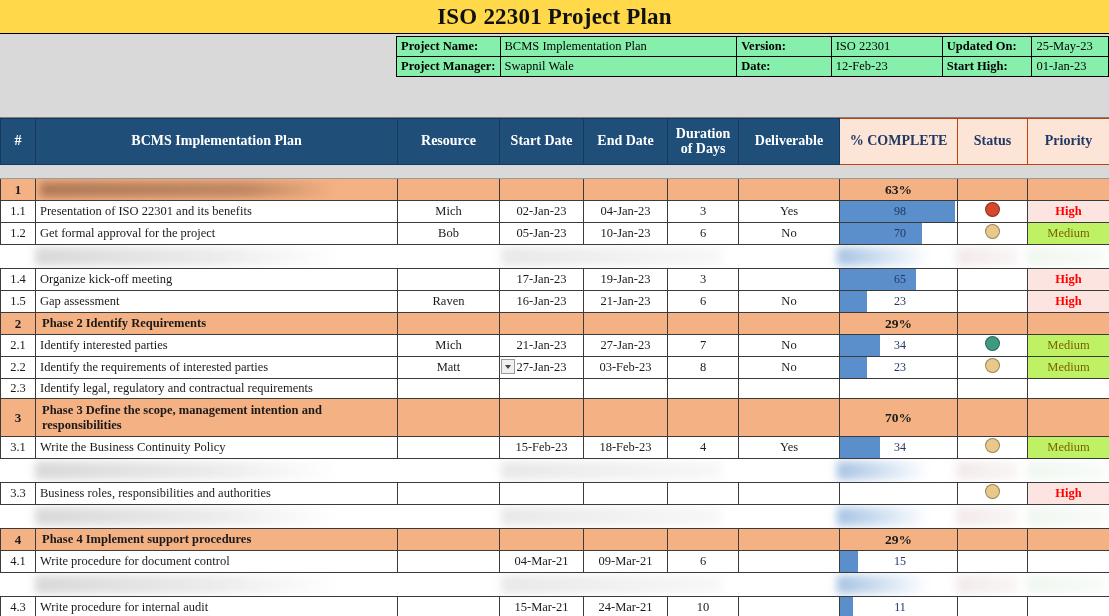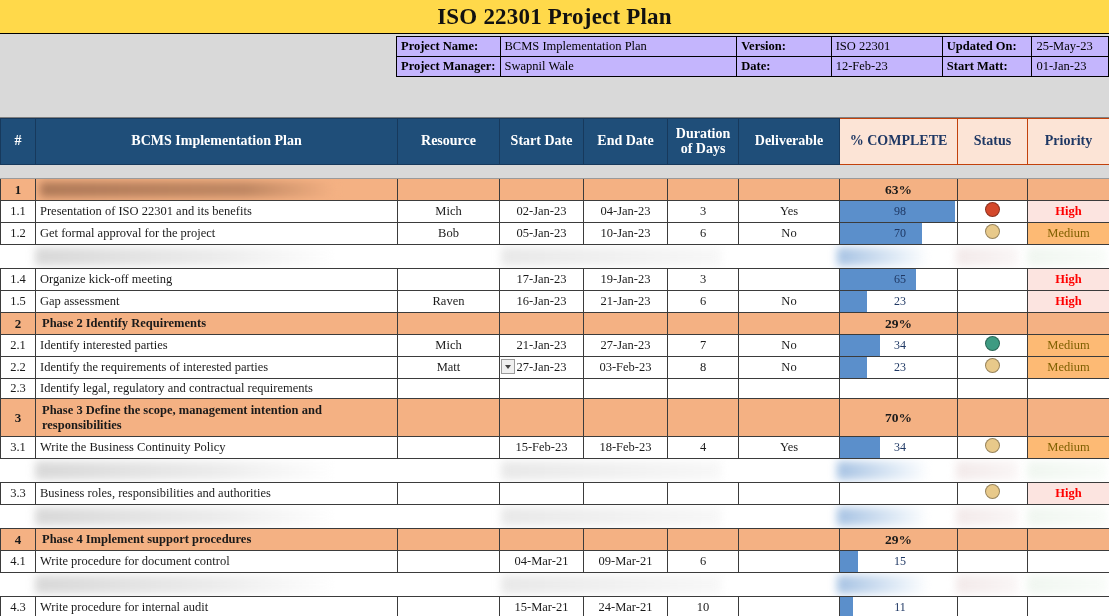--- a/index.html
+++ b/index.html
@@ -46,21 +46,21 @@
     top: 2px;
     border-collapse: collapse;
     background: #F2F2F2;
   }
   .info-table td {
     border: 1px solid #000;
     font-size: 12.5px;
     height: 20px;
     padding: 1px 4px;
     white-space: nowrap;
-    background: #c4b5fd;
+    background: #86efac;
     color: #000;
   }
   .info-table td.lbl { font-weight: bold; }
   .w-lbl1 { width: 98px; }
   .w-val1 { width: 240px; }
   .w-lbl2 { width: 96px; }
   .w-val2 { width: 113px; }
   .w-lbl3 { width: 90px; }
   .w-val3 { width: 77px; }
 
@@ -170,21 +170,21 @@
     width: 15px; height: 15px;
     border-radius: 50%;
     display: inline-block;
     border: 1px solid rgba(0,0,0,.35);
   }
   td.statcell { text-align: center; padding: 0; }
 
   
   td.prio { text-align: center; font-weight: bold; font-size: 12.5px; }
   td.prio.high   { background: #FCE4E0; color: #FF0000; }
-  td.prio.medium { background: #fdba74; color: #7F6000; font-weight: normal; }
+  td.prio.medium { background: #bef264; color: #7F6000; font-weight: normal; }
   td.prio.blank  { background: #ffffff; }
 
   
   tr.blur td {
     height: 24px;
     padding: 0;
     border-left: none;
     border-right: none;
     background: #ffffff;
   }
@@ -239,21 +239,21 @@
         <td class="lbl w-lbl2">Version:</td>
         <td class="w-val2">ISO 22301</td>
         <td class="lbl w-lbl3">Updated On:</td>
         <td class="w-val3">25-May-23</td>
       </tr>
       <tr>
         <td class="lbl">Project Manager:</td>
         <td>Swapnil Wale</td>
         <td class="lbl">Date:</td>
         <td>12-Feb-23</td>
-        <td class="lbl">Start Matt:</td>
+        <td class="lbl">Start High:</td>
         <td>01-Jan-23</td>
       </tr>
     </tbody>
       </table>
   </div>
 
   <table class="grid">
     <colgroup>
       <col class="c-num">
         <col class="c-task">

